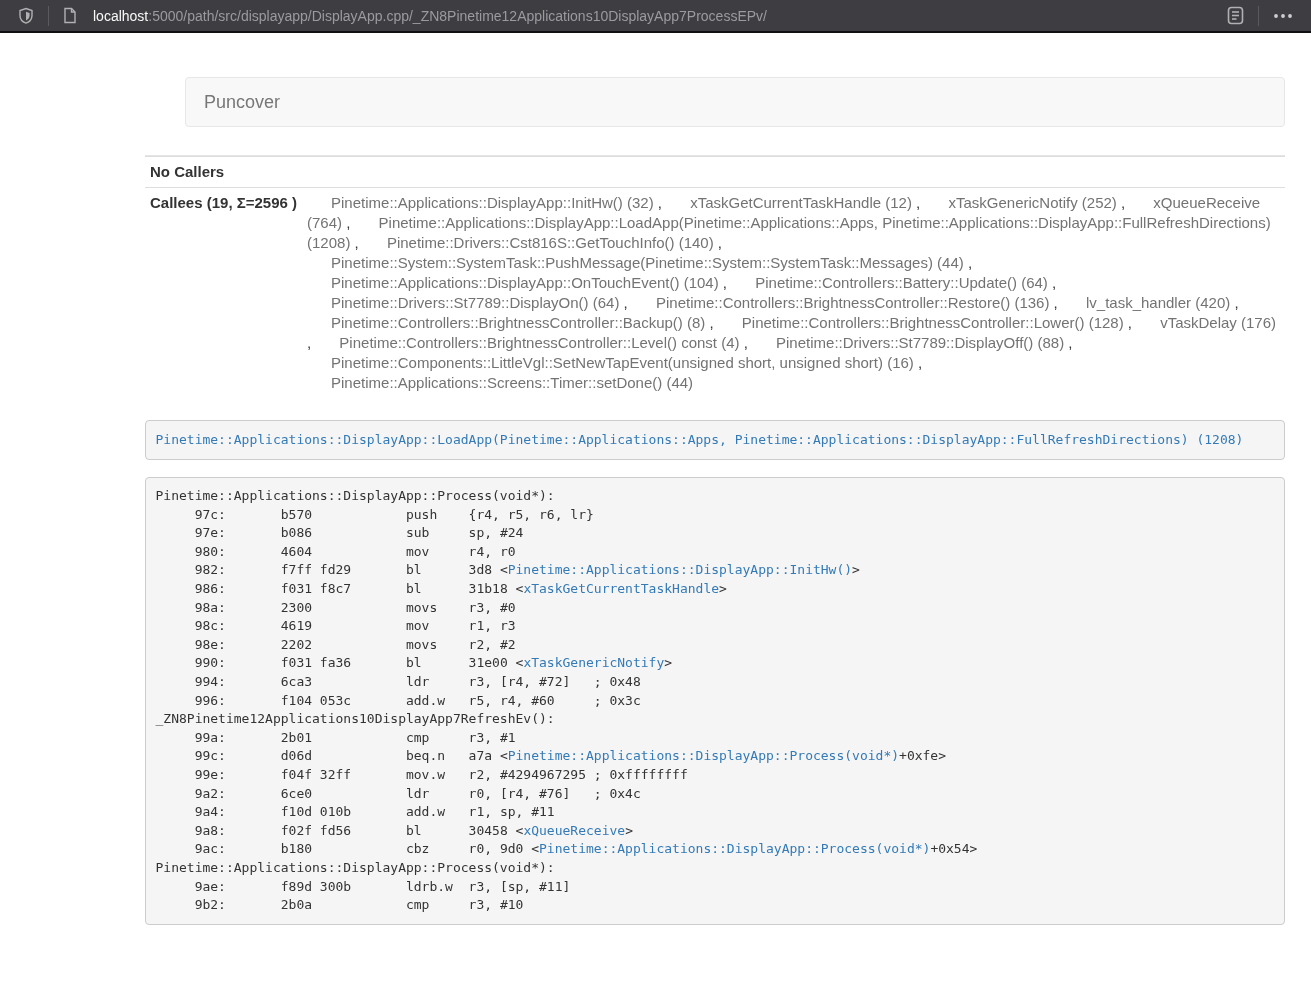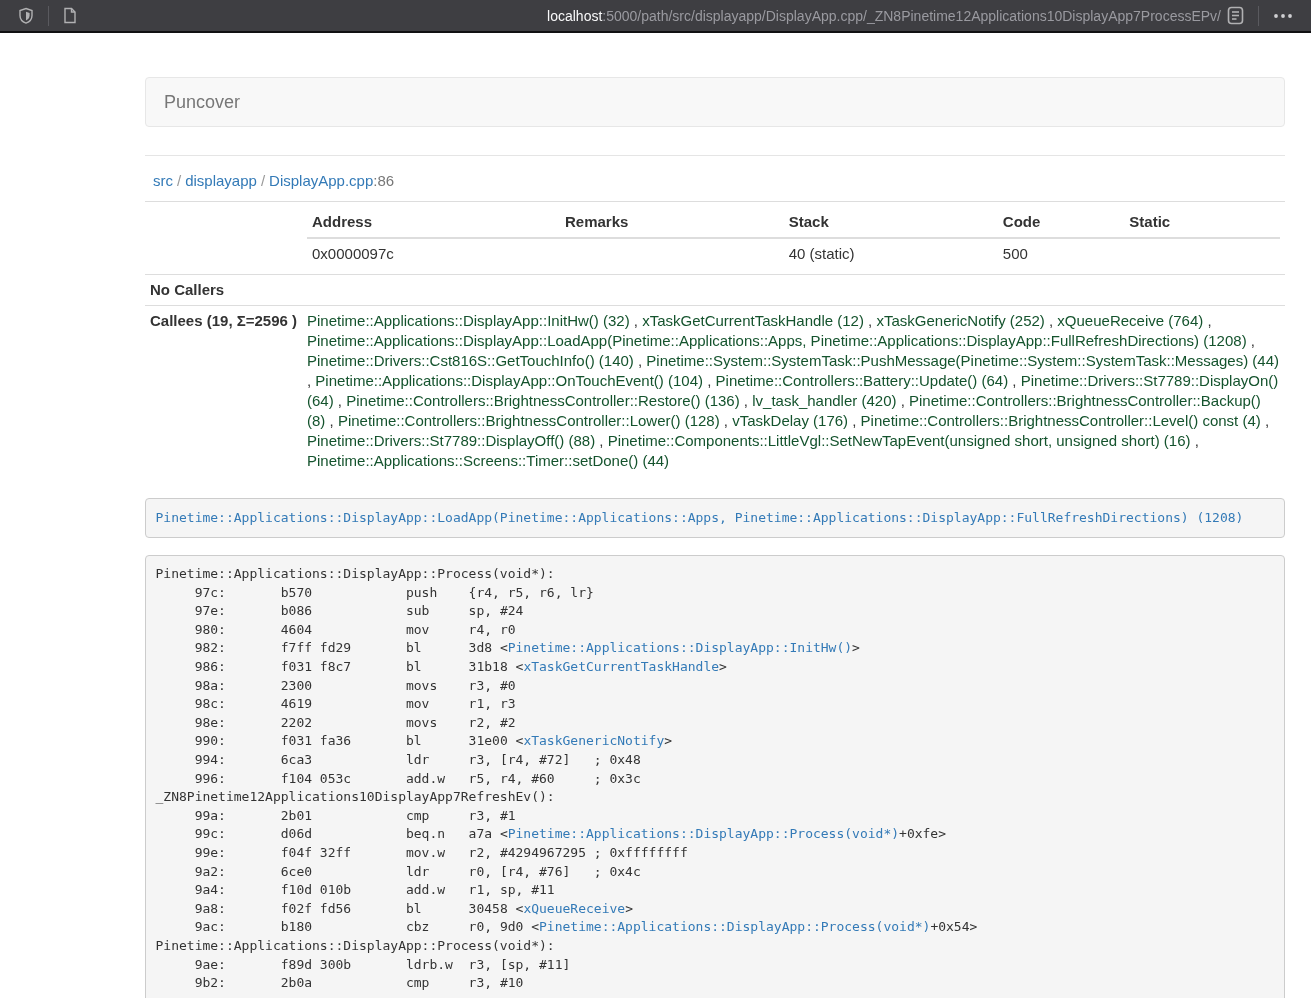--- a/index.html
+++ b/index.html
@@ -5,31 +5,31 @@
   * { box-sizing: border-box; }
   html, body { margin:0; padding:0; }
   body { font-family:"Liberation Sans", sans-serif; color:#333; background:#fff; }
   .page { width:1311px; height:998px; overflow:hidden; background:#fff; }
 
   
   .browser-bar { height:33px; background:#3e3e42; border-bottom:2px solid #101012;
                  display:flex; align-items:center; padding:0 12px; }
   .bar-icon { display:flex; align-items:center; justify-content:center; padding:0 6px; cursor:pointer; }
   .bar-divider { width:1px; height:20px; background:#5a5a5f; margin:0 8px; }
-  .url-area { display:flex; align-items:center; flex:1; min-width:0; cursor:text;justify-content:space-between; }
+  .url-area { display:flex; align-items:center; flex:1; min-width:0; cursor:text; }
   .url-text { font-size:14px; margin-left:10px; white-space:nowrap; overflow:hidden; }
   .url-host { color:#f9f9fa; }
   .url-rest { color:#9a9aa0; }
   .right-icons { display:flex; align-items:center; margin-left:auto; }
 
   
   .container { width:1140px; margin-left:145px; }
 
   .navbar { margin-top:44px; height:50px; background:#f8f8f8; border:1px solid #e7e7e7;
-            border-radius:4px; display:flex; align-items:center; }
+            border-radius:4px; display:flex; align-items:center;margin-left:40px; }
   .brand { font-size:18px; color:#777; text-decoration:none; padding:0 18px; cursor:pointer; }
 
   hr.rule { border:0; border-top:1px solid #e5e5e5; margin:28px 0 0 0; }
 
   .breadcrumb { margin:16px 0 12px 8px; font-size:15px; }
   .breadcrumb a { color:#337ab7; text-decoration:none; cursor:pointer; }
   .bc-sep { color:#999; padding:0 4px; }
   .bc-line { color:#777; }
 
   table.tbl { border-collapse:collapse; width:1140px; font-size:15px; }
@@ -37,21 +37,21 @@
                                border-top:1px solid #ddd; line-height:20px; font-weight:normal; }
   table.tbl > tbody > tr > th { font-weight:bold; width:150px; white-space:nowrap; }
   td.nested-cell { padding:5px 0 5px 5px; }
   table.inner { border-collapse:collapse; width:100%; font-size:15px; }
   table.inner th { font-weight:bold; border-top:0; border-bottom:2px solid #ddd; padding:5px; line-height:20px; text-align:left; }
   table.inner td { border-top:1px solid #ddd; padding:5px; line-height:20px; }
   .c-addr{width:26%;} .c-rem{width:23%;} .c-stack{width:22%;} .c-code{width:13%;} .c-static{width:16%;}
 
   .cube-icon { display:inline-block; vertical-align:-3px; margin-right:6px; }
 
-  .clink { color:#14532d; text-decoration:none; cursor:pointer; }
+  .clink { color:#737373; text-decoration:none; cursor:pointer;margin-left:24px; }
   .csep { color:#333; }
 
   pre.codebox { background:#f5f5f5; border:1px solid #ccc; border-radius:4px;
                 font-family:"DejaVu Sans Mono", monospace; font-size:13px; line-height:18.6px;
                 color:#333; padding:9.5px; margin:0; white-space:pre; tab-size:8; overflow:hidden; }
   pre.snippet { margin-top:22px; }
   pre.asm { margin-top:17px; }
   pre.codebox a, .alink { color:#337ab7; text-decoration:none; cursor:pointer; }
 </style>
 </head>
@@ -97,49 +97,23 @@
   </div>
 
   <div class="container">
 
     <div class="navbar">
       <a class="brand">Puncover</a>
     </div>
 
     <hr class="rule">
 
-    <p class="breadcrumb"><a>src</a><span class="bc-sep">/</span><a>displayapp</a><span class="bc-sep">/</span><a>DisplayApp.cpp</a><span class="bc-line">:86</span></p>
 
     <table class="tbl">
       <tbody>
-        <tr>
-          <th></th>
-          <td class="nested-cell">
-            <table class="inner">
-              <thead>
-                <tr>
-                  <th class="c-addr">Address</th>
-                  <th class="c-rem">Remarks</th>
-                  <th class="c-stack">Stack</th>
-                  <th class="c-code">Code</th>
-                  <th class="c-static">Static</th>
-                </tr>
-              </thead>
-              <tbody>
-                <tr>
-                  <td>0x0000097c</td>
-                  <td></td>
-                  <td>40 (static)</td>
-                  <td>500</td>
-                  <td></td>
-                </tr>
-              </tbody>
-            </table>
-          </td>
-        </tr>
         <tr>
           <th>No Callers</th>
           <td></td>
         </tr>
         <tr>
           <th>Callees (19, Σ=2596 )</th>
           <td><a class="clink">Pinetime::Applications::DisplayApp::InitHw() (32)</a><span class="csep"> , </span><a class="clink">xTaskGetCurrentTaskHandle (12)</a><span class="csep"> , </span><a class="clink">xTaskGenericNotify (252)</a><span class="csep"> , </span><a class="clink">xQueueReceive (764)</a><span class="csep"> , </span><a class="clink">Pinetime::Applications::DisplayApp::LoadApp(Pinetime::Applications::Apps, Pinetime::Applications::DisplayApp::FullRefreshDirections) (1208)</a><span class="csep"> , </span><a class="clink">Pinetime::Drivers::Cst816S::GetTouchInfo() (140)</a><span class="csep"> , </span><a class="clink">Pinetime::System::SystemTask::PushMessage(Pinetime::System::SystemTask::Messages) (44)</a><span class="csep"> , </span><a class="clink">Pinetime::Applications::DisplayApp::OnTouchEvent() (104)</a><span class="csep"> , </span><a class="clink">Pinetime::Controllers::Battery::Update() (64)</a><span class="csep"> , </span><a class="clink">Pinetime::Drivers::St7789::DisplayOn() (64)</a><span class="csep"> , </span><a class="clink">Pinetime::Controllers::BrightnessController::Restore() (136)</a><span class="csep"> , </span><a class="clink">lv_task_handler (420)</a><span class="csep"> , </span><a class="clink">Pinetime::Controllers::BrightnessController::Backup() (8)</a><span class="csep"> , </span><a class="clink">Pinetime::Controllers::BrightnessController::Lower() (128)</a><span class="csep"> , </span><a class="clink">vTaskDelay (176)</a><span class="csep"> , </span><a class="clink">Pinetime::Controllers::BrightnessController::Level() const (4)</a><span class="csep"> , </span><a class="clink">Pinetime::Drivers::St7789::DisplayOff() (88)</a><span class="csep"> , </span><a class="clink">Pinetime::Components::LittleVgl::SetNewTapEvent(unsigned short, unsigned short) (16)</a><span class="csep"> , </span><a class="clink">Pinetime::Applications::Screens::Timer::setDone() (44)</a></td>
         </tr>
       </tbody>
     </table>

